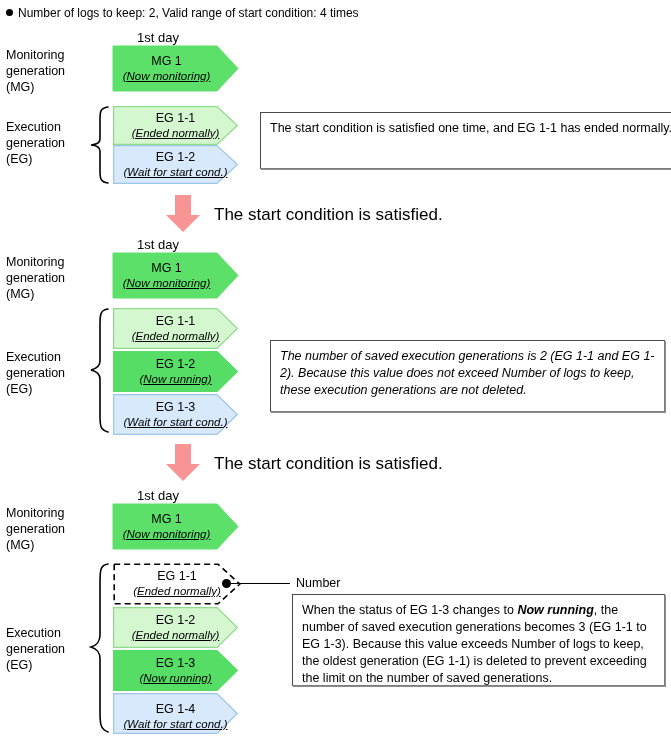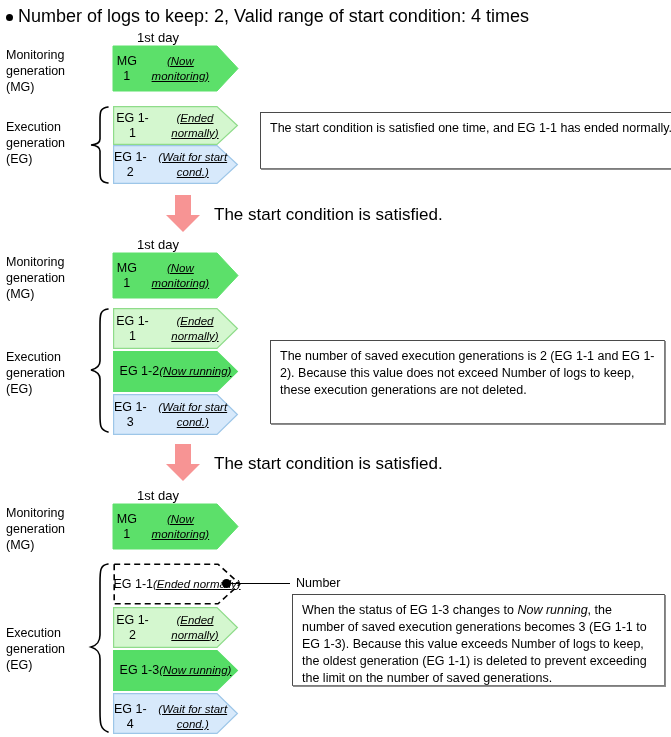--- a/index.html
+++ b/index.html
@@ -15,21 +15,21 @@
     color: #000000;
     font-size: 12.5px;
     overflow: hidden;
   }
 
   
   .header-line {
     position: absolute;
     left: 6px;
     top: 6px;
-    font-size: 18px;
+    font-size: 12px;
     white-space: nowrap;
   }
   .header-line .bullet {
     display: inline-block;
     width: 7px;
     height: 7px;
     border-radius: 50%;
     background: #000;
     margin-right: 5px;
     vertical-align: 1px;
@@ -53,21 +53,21 @@
   }
 
   
   .gen-wrap { position: absolute; }
   .gen-wrap svg { position: absolute; left: 0; top: 0; overflow: visible; }
   .gen-wrap .gen-text {
     position: absolute;
     left: 0; top: 0;
     width: 100%; height: 100%;
     display: flex;
-    flex-direction: row;
+    flex-direction: column;
     align-items: center;
     justify-content: center;
     text-align: center;
     line-height: 15px;
     pointer-events: none;
   }
   .gen-wrap .gen-text .gen-name { font-size: 12.5px; }
   .gen-wrap .gen-text .gen-status { font-size: 11.5px; font-style: italic; text-decoration: underline; }
   .gen-wrap.shift-left .gen-text { padding-right: 18px; box-sizing: border-box; }
 
@@ -80,21 +80,21 @@
     box-sizing: border-box;
     background: #ffffff;
     border: 1px solid #4a4a4a;
     border-right-color: #7d7d7d;
     border-bottom-color: #7d7d7d;
     box-shadow: 1px 1px 0 0 #8c8c8c;
     padding: 7px 9px 6px 9px;
     font-size: 12.5px;
     line-height: 17px;
   }
-  .desc-box em { font-style: italic; }
+  .desc-box em { font-style: italic; font-weight: bold; }
 
   
   .pink-arrow { position: absolute; }
   .transition-text {
     position: absolute;
     font-size: 17px;
     white-space: nowrap;
   }
 
   
@@ -235,21 +235,21 @@
 <div class="gen-wrap" style="left:113px; top:394px; width:125px; height:41px;">
   <svg width="125" height="41" viewBox="0 0 125 41" aria-hidden="true">
     <polygon points="0.6,0.6 104,0.6 124.4,20.5 104,40.4 0.6,40.4" fill="#d7e9fb" stroke="#9dc6e8" stroke-width="1.2"></polygon>
   </svg>
   <div class="gen-text">
     <span class="gen-name">EG 1-3</span>
     <span class="gen-status">(Wait for start cond.)</span>
   </div>
 </div>
 
-<div class="desc-box" style="left:270px; top:340px; width:395px; height:84px;">The number of saved execution generations is 2 (EG 1-1 and EG 1-2). Because this value does not exceed Number of logs to keep, these execution generations are not deleted.</div>
+<div class="desc-box" style="left:270px; top:340px; width:395px; height:72px;font-style:italic;">The number of saved execution generations is 2 (EG 1-1 and EG 1-2). Because this value does not exceed Number of logs to keep, these execution generations are not deleted.</div>
 
 <div class="pink-arrow" style="left:165px; top:444px;">
   <svg width="36" height="38" viewBox="0 0 36 38" aria-hidden="true">
     <polygon points="10,0 26,0 26,20 35,20 18,37 1,20 10,20" fill="#f79494"></polygon>
   </svg>
 </div>
 <div class="transition-text" style="left:214px; top:454px;">The start condition is satisfied.</div>
 
 <div class="day-caption" style="left:137px; top:489px;">1st day</div>
 

